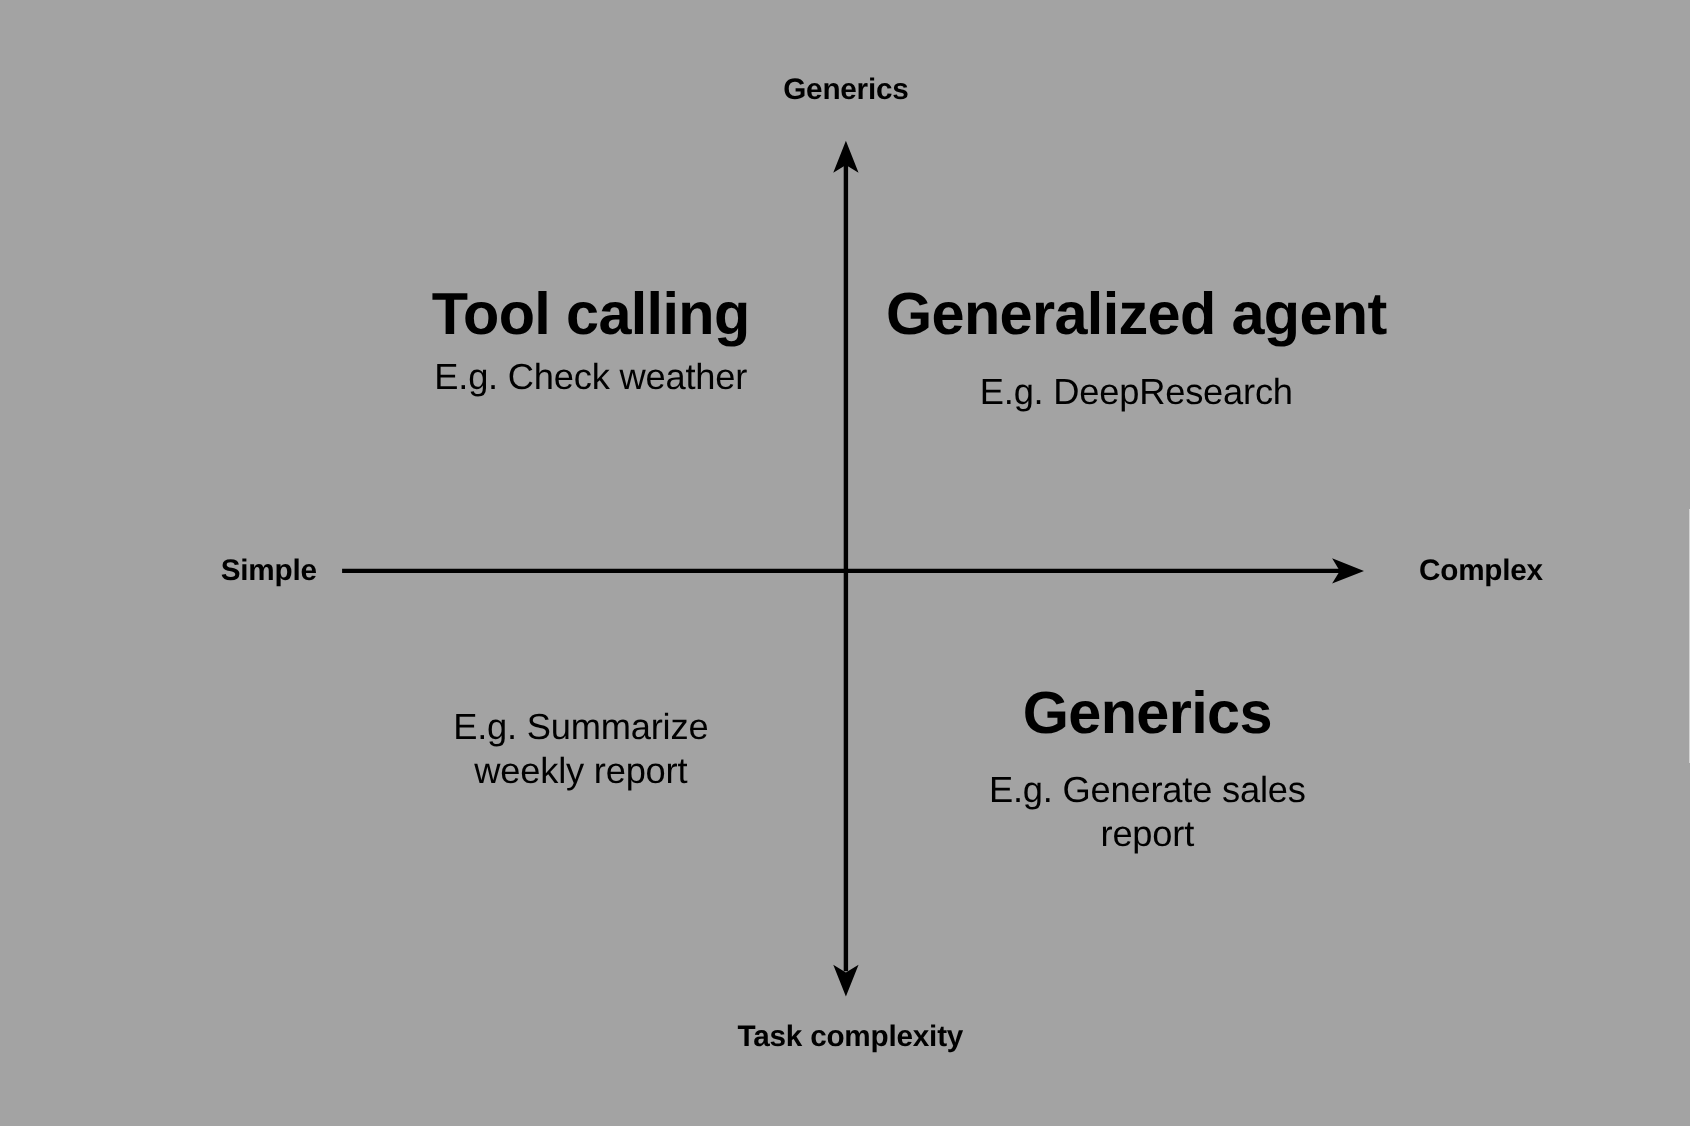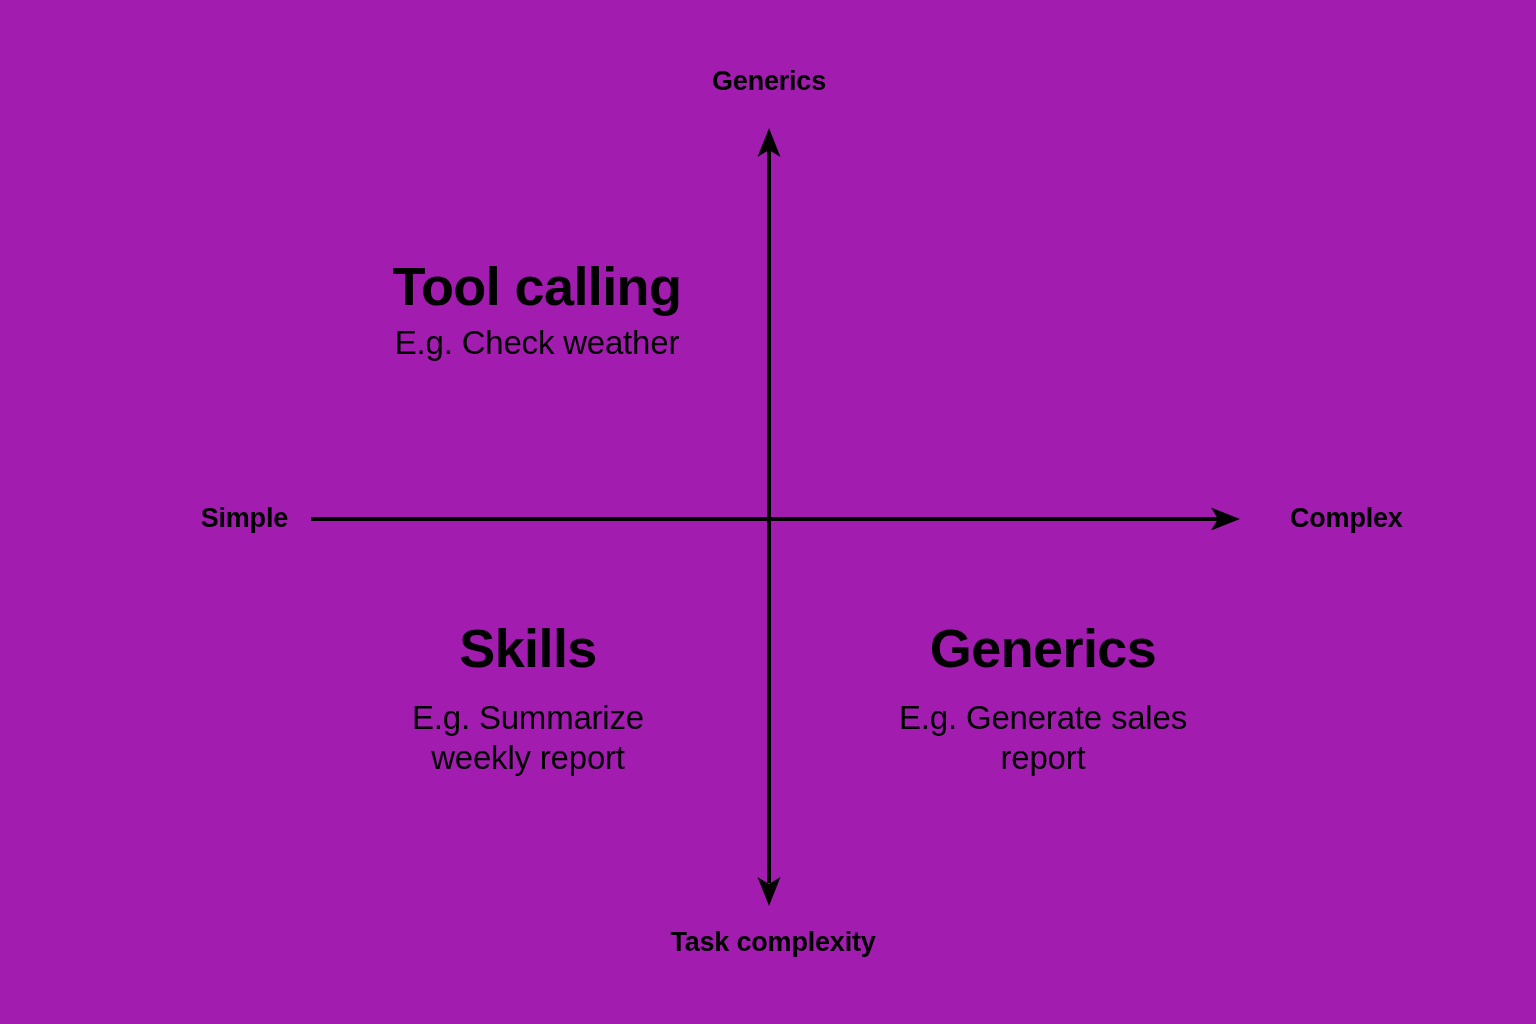--- a/index.html
+++ b/index.html
@@ -8,21 +8,21 @@
     background: #ffffff;
   }
   body {
     font-family: "Liberation Sans", sans-serif;
     color: #000000;
   }
   #canvas {
     position: relative;
     width: 1536px;
     height: 1024px;
-    background: #a21caf;
+    background: #a3a3a3;
     overflow: hidden;
   }
 
   
   #axes-layer {
     position: absolute;
     left: 0;
     top: 0;
     width: 1536px;
     height: 1024px;
@@ -142,24 +142,25 @@
   <div class="axis-label" id="label-left">Simple</div>
 
   <div class="axis-label" id="label-right">Complex</div>
 
   <div class="quadrant" id="quadrant-tool-calling">
     <p class="q-title">Tool calling</p>
     <p class="q-sub nowrap">E.g. Check weather</p>
   </div>
 
   <div class="quadrant" id="quadrant-generalized-agent">
+    <p class="q-title">Generalized agent</p>
+    <p class="q-sub nowrap">E.g. DeepResearch</p>
   </div>
 
   <div class="quadrant" id="quadrant-skills">
-    <p class="q-title">Skills</p>
     <p class="q-sub wrapped">E.g. Summarize weekly report</p>
   </div>
 
   <div class="quadrant" id="quadrant-workflow">
     <p class="q-title">Generics</p>
     <p class="q-sub wrapped">E.g. Generate sales report</p>
   </div>
 
 </div>
 

